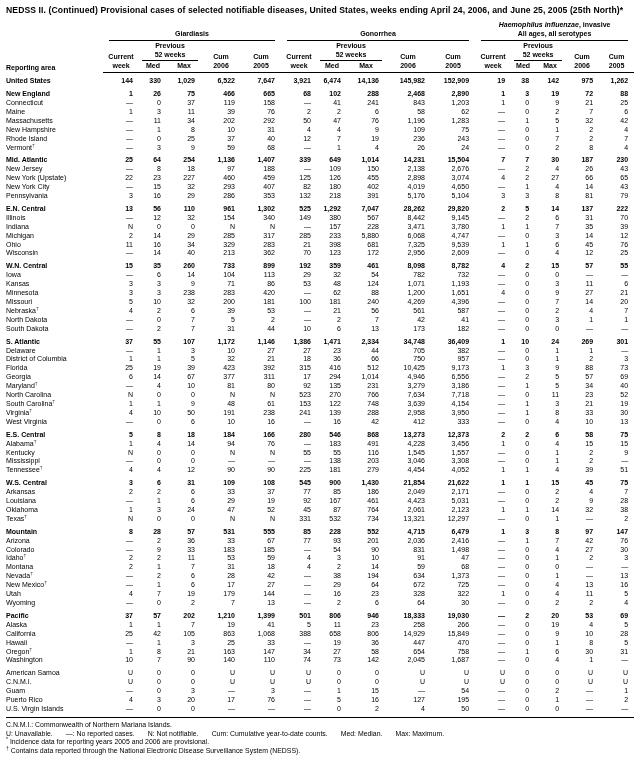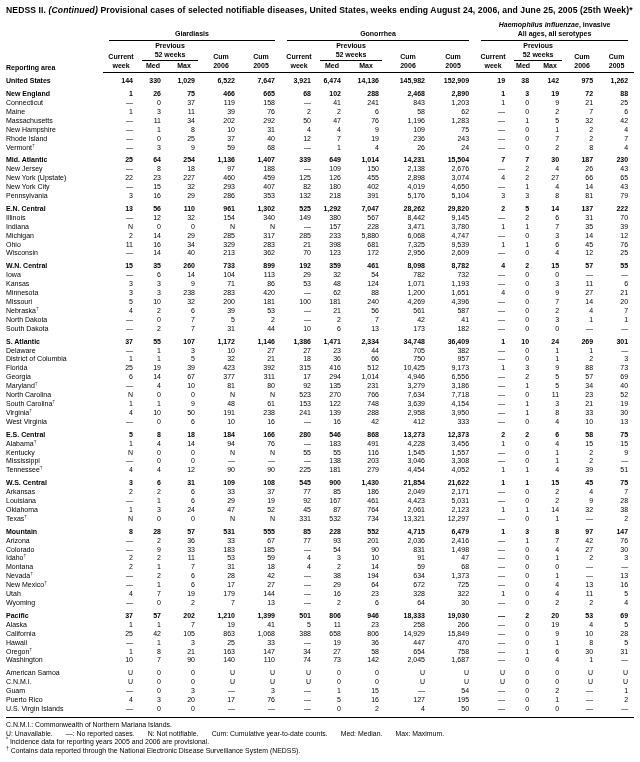--- a/index.html
+++ b/index.html
@@ -1,19 +1,19 @@
 <!DOCTYPE html>
 <html><head>
 <meta charset="utf-8">
 <style>
   html,body{margin:0;padding:0;background:#fff;color:#000;width:640px;height:762px;overflow:hidden;
     font-family:"Liberation Sans",sans-serif;-webkit-font-smoothing:antialiased;}
   .page{padding:5px 6px 0 6px;}
   .title{font-size:8.6px;font-weight:bold;line-height:1.3;letter-spacing:.1px;}
-  .title .cont{font-style:italic;}
+  .title .cont{}
   table{border-collapse:collapse;table-layout:fixed;width:628px;margin-top:5px;}
   thead th{font-size:7px;font-weight:bold;padding:0;vertical-align:bottom;line-height:9px;}
   th.area-h{text-align:left;vertical-align:bottom;padding-bottom:1px;}
   .group-inner{border-bottom:1px solid #000;padding-bottom:2px;margin:0 6px;text-align:center;line-height:8.5px;}
   .weeks52{border-bottom:1px solid #000;margin:0 3px;text-align:center;padding-bottom:1px;}
   thead tr.last th{border-bottom:1.6px solid #000;padding-bottom:2px;}
   tbody td{font-size:7px;line-height:8.9px;padding:0;white-space:nowrap;overflow:hidden;}
   td.area{text-align:left;}
   td.num{text-align:right;padding-right:6px;}
   tr.bold td{font-weight:bold;}
@@ -24,22 +24,22 @@
   .fn{display:block;}
 </style>
 </head>
 <body>
 
 <div class="page">
 
   <div class="title">
     <span>NEDSS II.</span>
     <span class="cont">(Continued)</span>
-    <span>Provisional cases of selected notifiable diseases, United States, weeks ending August 24, 2006, and June 25, 2005</span>
-    <span>(25th Week)*</span>
+    <span>Provisional cases of selected notifiable diseases, United States, weeks ending April 24, 2006, and June 25, 2005</span>
+    <span>(25th North)*</span>
   </div>
 
   <table>
     <colgroup>
       <col style="width:97px">
       <col style="width:36px">
         <col style="width:28px">
         <col style="width:34px">
         <col style="width:40px">
         <col style="width:40px">

